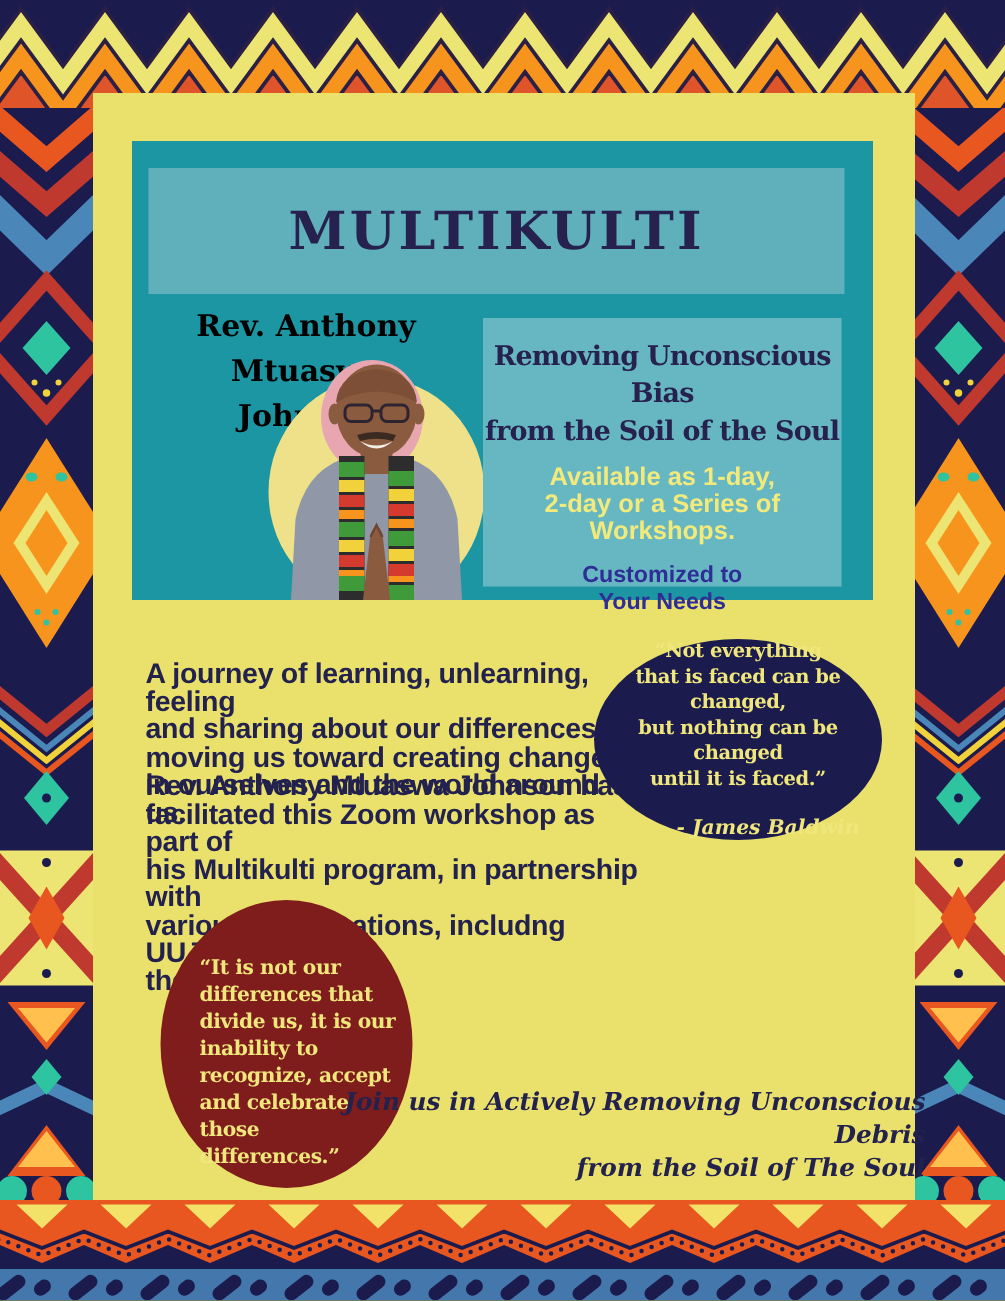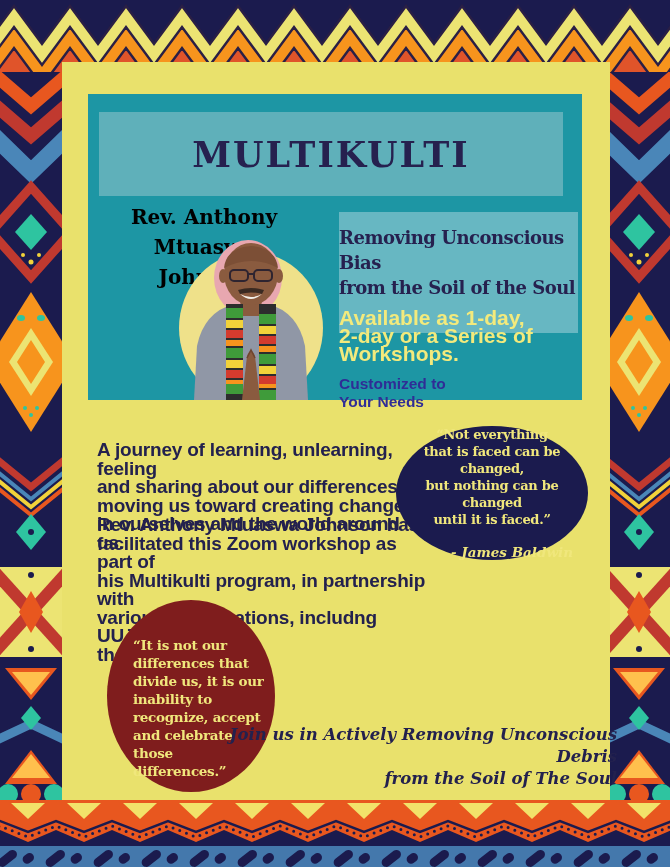--- a/index.html
+++ b/index.html
@@ -20,25 +20,25 @@
   
   .teal-header{left:26px;top:32px;width:494px;height:306px;background:#1d96a4;}
   .title-band{left:11px;top:18px;width:464px;height:84px;background:#5fb0ba;
               display:flex;align-items:center;justify-content:center;}
   .title-band h1{margin:0;font-family:"DejaVu Serif",serif;font-weight:700;
                  font-size:35px;letter-spacing:2px;color:#26214f;}
   .presenter-name{left:8px;top:108px;width:216px;text-align:center;
                   font-family:"DejaVu Serif",serif;font-weight:700;font-size:20px;
                   line-height:30px;color:#000000;}
   .photo{left:88px;top:130px;width:150px;height:176px;}
-  .info-box{left:251px;top:118px;width:239px;height:121px;background:#67b7c2;
-            }
+  .info-box{left:234px;top:118px;width:239px;height:179px;background:#67b7c2;
+            text-align:center;}
   .info-heading{margin-top:13px;font-family:"DejaVu Serif",serif;font-weight:700;
                 font-size:18px;line-height:25px;color:#26214f;letter-spacing:-0.5px;}
-  .info-avail{margin-top:9px;font-weight:700;font-size:21px;line-height:18px;
+  .info-avail{margin-top:9px;font-weight:700;font-size:17px;line-height:18px;
               color:#f3ea7c;}
   .info-custom{margin-top:12px;font-weight:700;font-size:15.5px;line-height:18px;
                color:#2f2d96;}
 
   
   .bodytext{font-weight:700;font-size:19px;line-height:18.5px;color:#23214e;
             letter-spacing:-0.2px;margin-top:17px;}
   .intro-par{left:35px;top:362px;width:320px;}
   .facilitator-par{left:35px;top:437px;width:330px;}
   .tumult-par{left:196px;top:556px;width:340px;}

